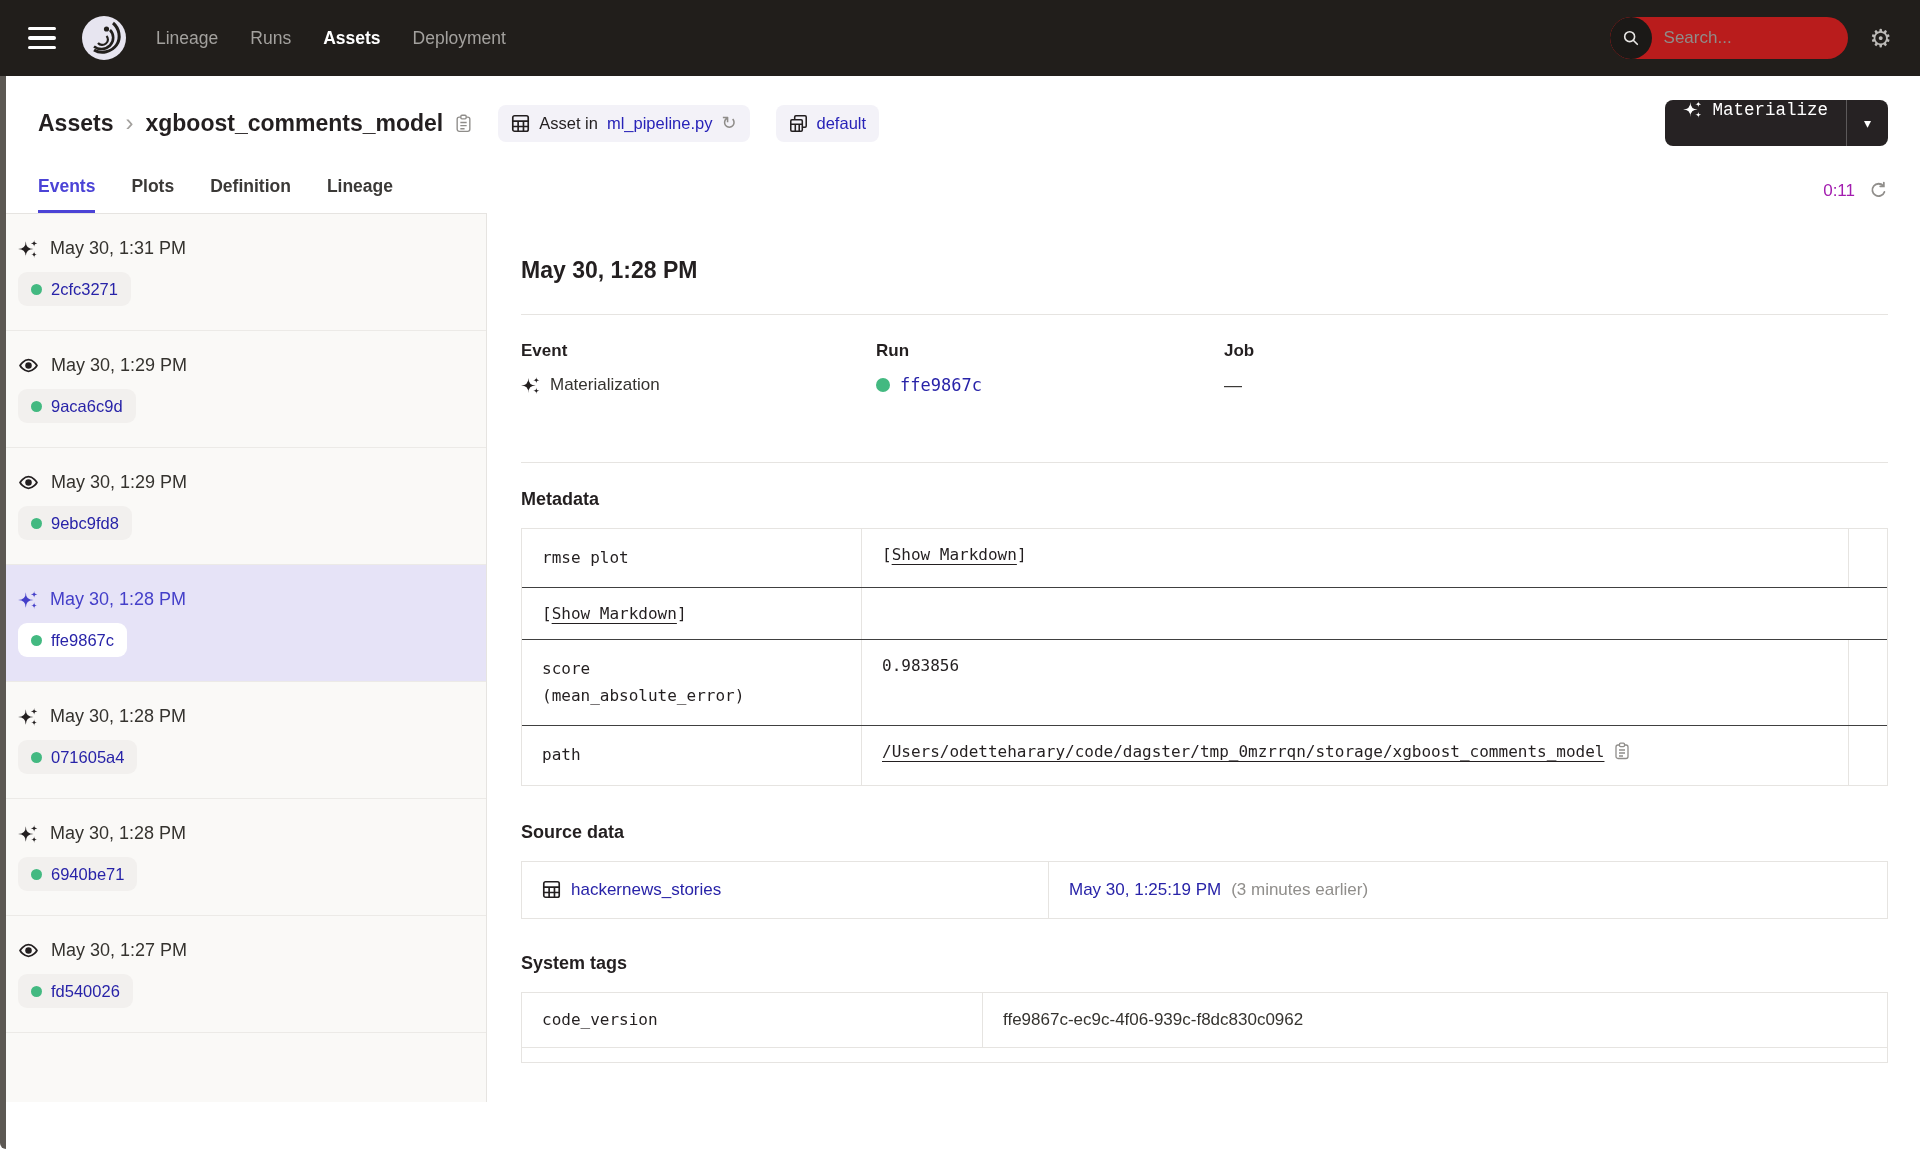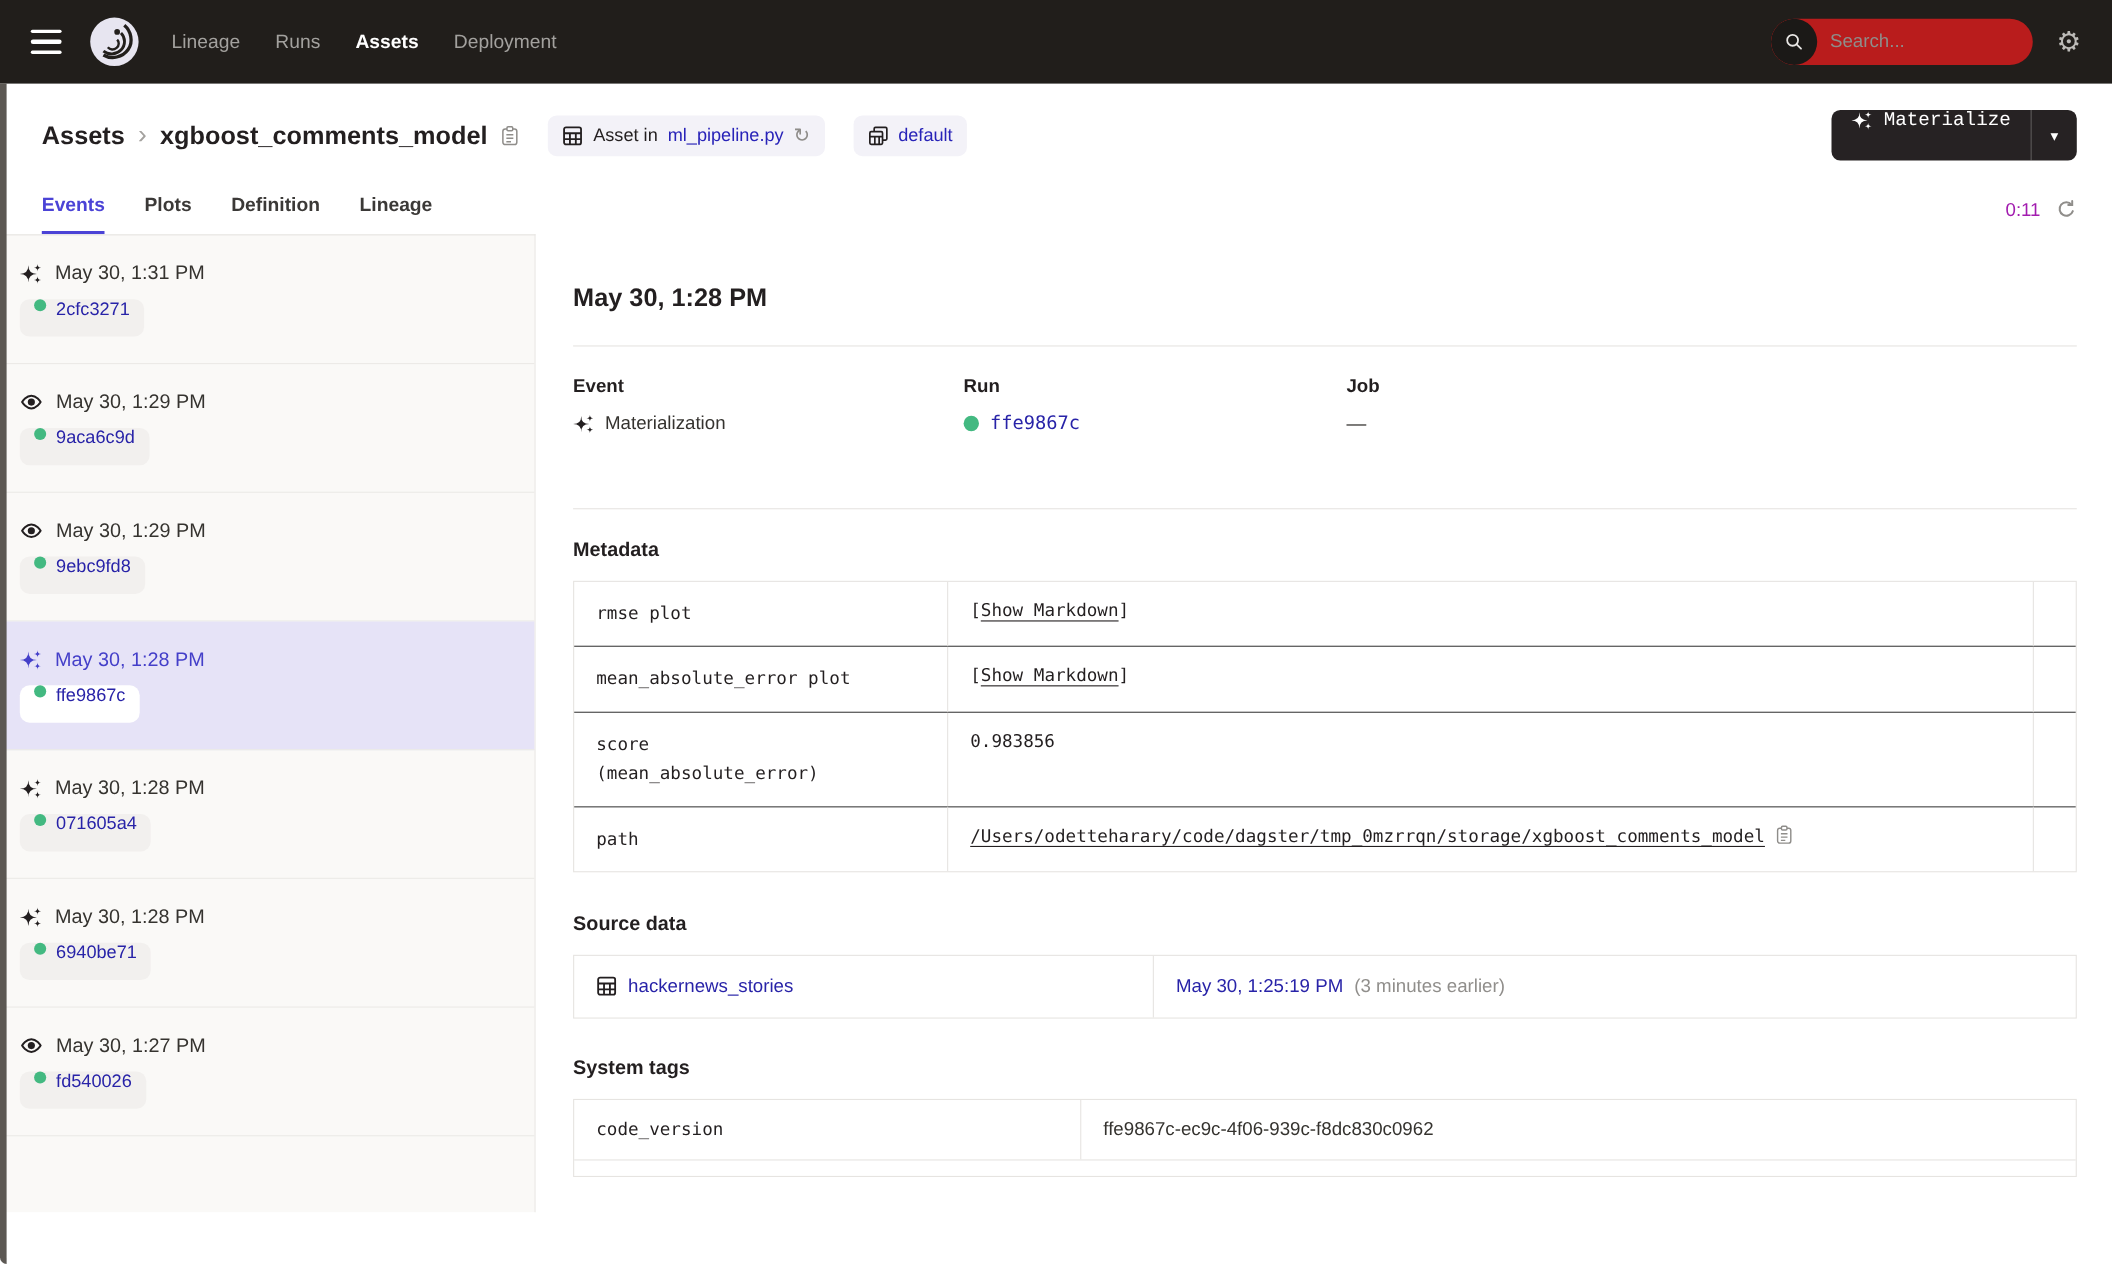--- a/index.html
+++ b/index.html
@@ -52,21 +52,21 @@
   .tabs-right .icon-btn { color:#908E8B; }
 
   
   .content { display:flex; height:889px; }
   .sidebar { width:487px; flex:none; background:#FAF9F7; border-right:1px solid #E6E4E1; border-top:1px solid #E6E4E1; overflow:hidden; }
   .ev-item { padding:24px 0 24px 18px; border-bottom:1px solid #ECEAE7; cursor:pointer; }
   .ev-item.selected { background:#E6E3F7; }
   .ev-top { display:flex; align-items:center; gap:12px; color:#35332F; }
   .ev-item.selected .ev-top { color:#443FC9; }
   .ev-time { font-size:18px; }
-  .run-pill { margin-top:13px; display:inline-flex; gap:9px; height:34px; padding:0 13px;
+  .run-pill { margin-top:13px; display:inline-flex; align-items:center; gap:9px; height:34px; padding:0 13px;
     border-radius:9px; background:#F2F0EE; }
   .ev-item.selected .run-pill { background:#FFFFFF; }
   .dot { width:11px; height:11px; border-radius:50%; background:#43B981; flex:none; }
   .run-id { font-size:16.5px; color:#2823A8; cursor:pointer; }
 
   .main { flex:1; padding:44px 32px 0 34px; overflow:hidden; background:#fff; }
   .detail-title { font-size:23px; font-weight:700; margin-bottom:30px; }
   .divider { height:1px; background:#E6E4E1; }
   .summary { display:grid; grid-template-columns:355px 348px 1fr; margin:26px 0 66px 0; }
   .sum-label { font-size:17px; font-weight:700; margin-bottom:14px; }
@@ -367,21 +367,20 @@
     <h2 class="section-h">Metadata</h2>
     <div class="dtable">
       <div class="drow">
         <div class="dkey mono">rmse plot</div>
         <div class="dval mono">
           <span><span class="bracket">[</span><span class="md-link">Show Markdown</span><span class="bracket">]</span></span>
         </div>
         <div class="dend"></div>
       </div>
       <div class="drow">
-        <div class="dkey mono">mean_absolute_error plot</div>
         <div class="dval mono">
           <span><span class="bracket">[</span><span class="md-link">Show Markdown</span><span class="bracket">]</span></span>
         </div>
         <div class="dend"></div>
       </div>
       <div class="drow">
         <div class="dkey mono">
           <div>score</div>
           <div>(mean_absolute_error)</div>
         </div>

